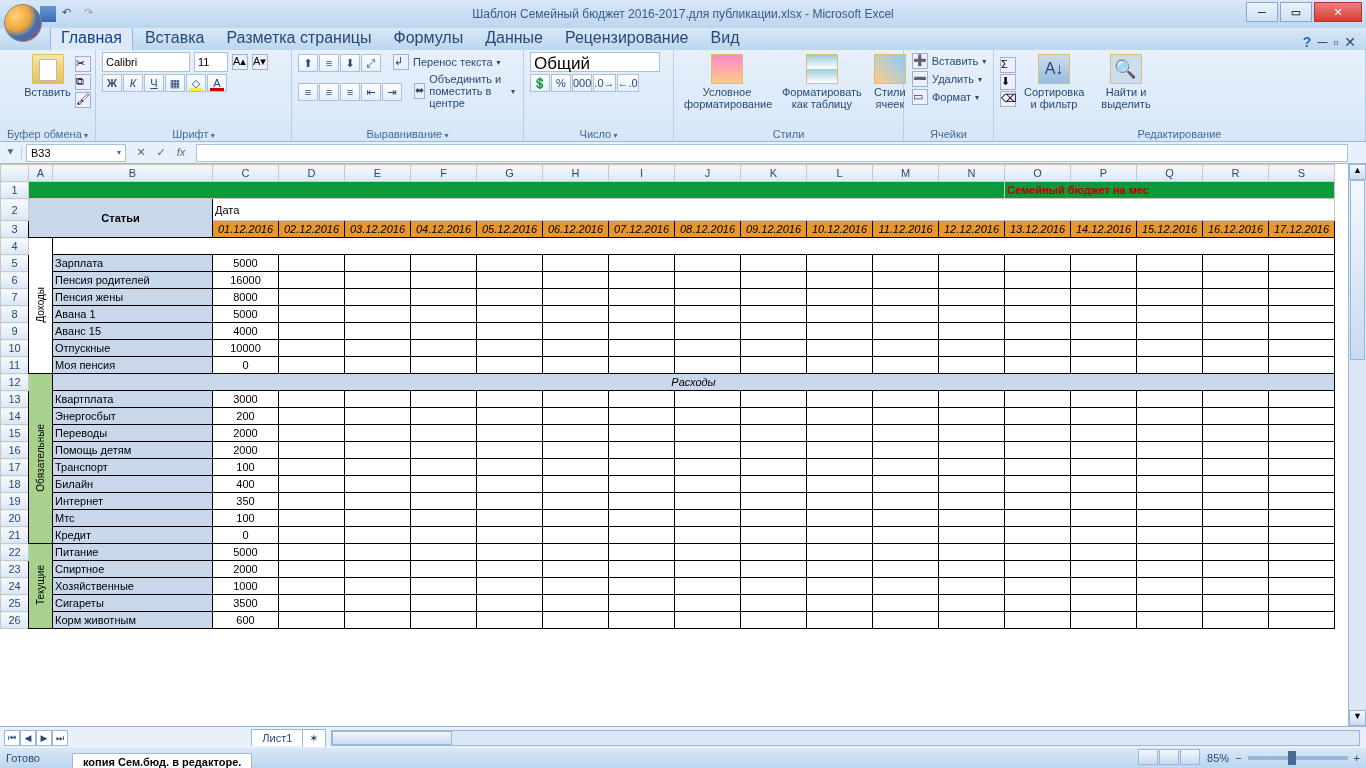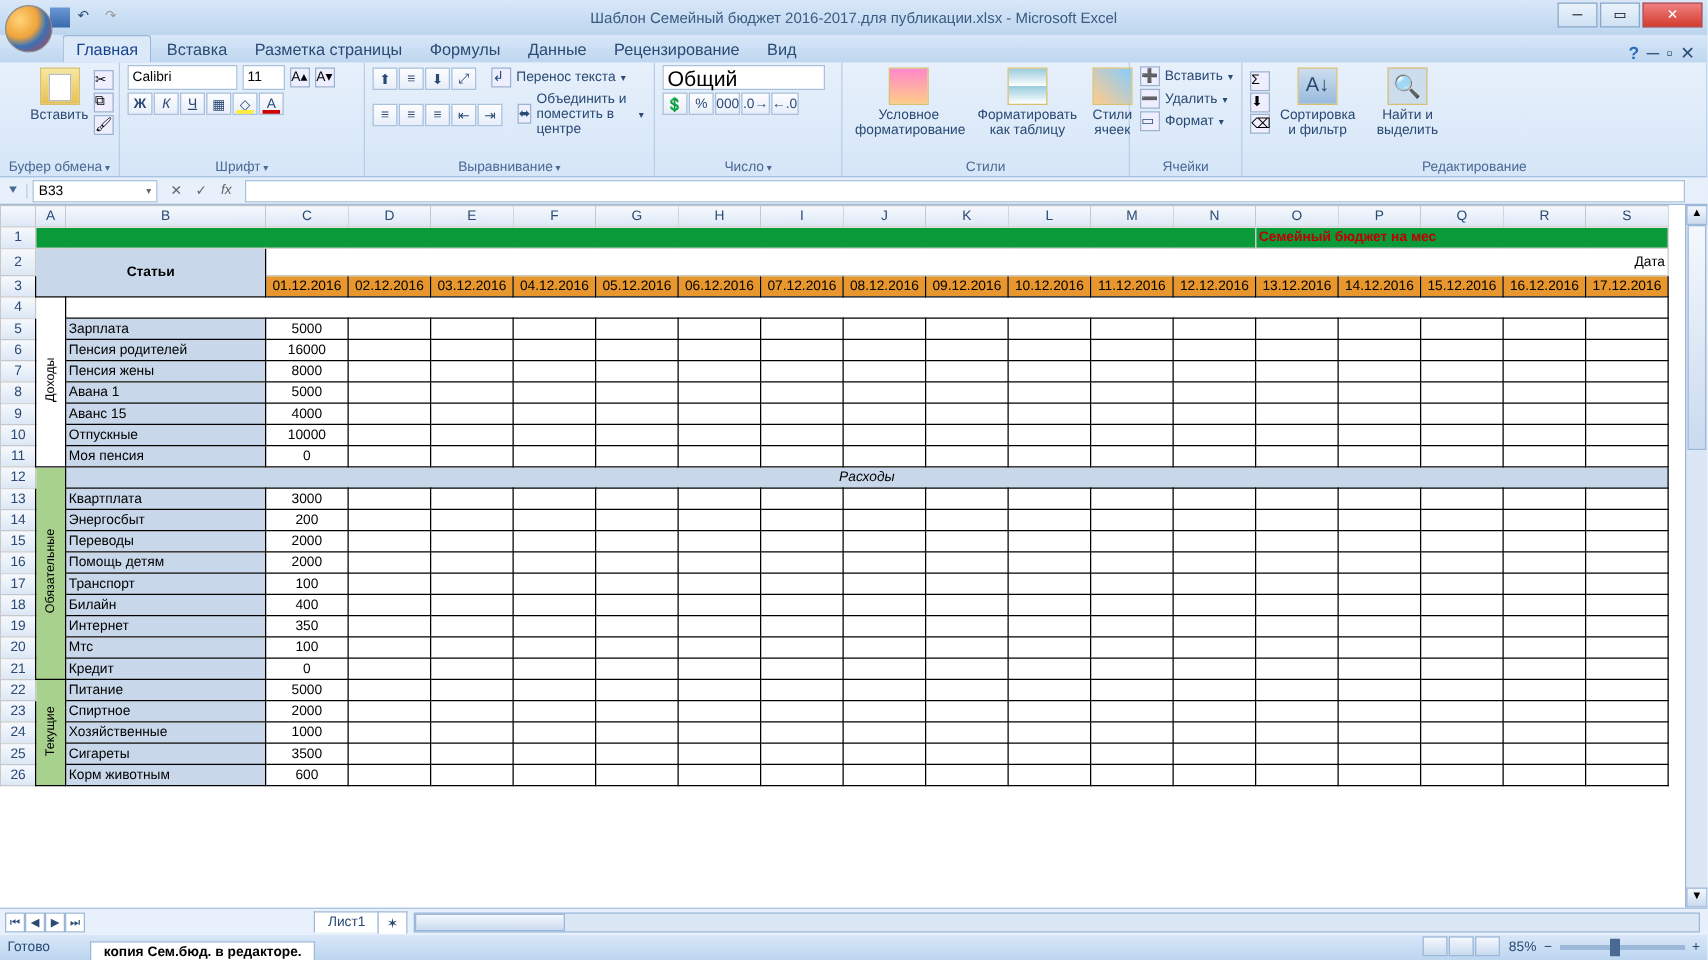--- a/index.html
+++ b/index.html
@@ -11,21 +11,21 @@
 .titlebar .qat span { width:16px; height:16px; display:inline-block; }
 .titlebar .title { position:absolute; left:50%; transform:translateX(-50%); color:#3b5a82; font-size:12px; }
 .titlebar .wincontrols { position:absolute; right:4px; top:2px; display:flex; }
 .titlebar .wincontrols div { width:32px; height:20px; border:1px solid #8aa8c8; background:linear-gradient(#eaf2fb,#cfe1f3); margin-left:2px; text-align:center; line-height:18px; font-size:11px; }
 .titlebar .wincontrols .close { background:linear-gradient(#f08080,#d43c2e); color:#fff; width:48px; border-color:#a33; }
 
 .office-btn { position:absolute; left:4px; top:4px; width:38px; height:38px; border-radius:50%; background:radial-gradient(circle at 30% 30%, #ffd37a, #f0a43a 40%, #3a72b8 60%, #cc3b3b 100%); border:1px solid #888; z-index:50; }
 
 
 .tabsrow { height:22px; background:linear-gradient(#d9e7f8,#bcd6ef); display:flex; padding-left:50px; align-items:flex-end; gap:2px; }
-.tabsrow .tab { padding:3px 10px; color:#2a4a74; font-size:13px; cursor:default; border-top-left-radius:3px; border-top-right-radius:3px; }
+.tabsrow .tab { padding:3px 10px; color:#2a4a74; font-size:16px; cursor:default; border-top-left-radius:3px; border-top-right-radius:3px; }
 .tabsrow .tab.active { background:#dbe9f9; border:1px solid #9cb8d8; border-bottom:none; color:#15428b; }
 .tabsrow .help { margin-left:auto; margin-right:10px; display:flex; gap:6px; align-items:center; color:#2a4a74;}
 .tabsrow .help span{ font-size:14px;}
 
 
 .ribbon { height:92px; background:linear-gradient(#e7f0fb,#d6e6f8); border-bottom:1px solid #9cb8d8; display:flex; }
 .ribgroup { border-right:1px solid #b8cee6; padding:2px 6px 0 6px; display:flex; flex-direction:column; position:relative; }
 .ribgroup .label { position:absolute; bottom:1px; left:0; right:0; text-align:center; color:#4a6a94; font-size:11px; }
 .ribgroup .label::after{ content:" ▾"; font-size:8px; color:#4a6a94;}
 .ribgroup.nolauncher .label::after{content:"";}
@@ -56,30 +56,30 @@
 table.sheet{border-collapse:collapse;table-layout:fixed;}
 table.sheet th, table.sheet td{border:1px solid #c8c8c8;height:17px;font-size:11px;padding:0 2px;white-space:nowrap;overflow:hidden;}
 table.sheet th{background:linear-gradient(#f6f9fd,#dce7f5);color:#2a4a74;font-weight:normal;text-align:center;position:sticky;}
 .rowh{width:28px;min-width:28px;text-align:center;background:linear-gradient(#f6f9fd,#dce7f5);color:#2a4a74;}
 .colA{width:24px;} .colB{width:160px;} .colD{width:66px;}
 .selcorner{background:#c3d5ea;}
 
 
 .greenrow td{background:#0a9a3a;height:28px;}
 .titlecell{color:#c00000;font-weight:bold;font-size:20px;font-style:normal;}
-.datahdr{background:#e8972e!important;color:#000;text-align:center;font-weight:normal;border:1px solid #000!important;}
+.datahdr{background:#e8972e!important;color:#000;text-align:center;font-weight:normal;border:1px solid #000!important;font-style:italic;}
 .stathdr{background:#c8d8ea;color:#000;text-align:center;font-weight:bold;border:1px solid #000!important;font-size:13px;}
 .celllabel{background:#c8d8ea;border:1px solid #000!important;}
 .cellval{text-align:center;border:1px solid #000!important;}
 .cellempty{border:1px solid #000!important;}
 .vside{background:#a7d18c;border:1px solid #000!important;width:24px;text-align:center;}
 .vside span{writing-mode:vertical-rl;transform:rotate(180deg);font-size:10px;}
 .divrow td{background:#fff;height:4px;border:1px solid #000!important;}
 .rashod{background:#c8d8ea;text-align:center;font-style:italic;border:1px solid #000!important;margin-left:28px;}
-.daterow{background:#fff;text-align:right;font-size:13px;}
+.daterow{background:#fff;text-align:left;font-size:13px;}
 
 
 .sheettabs{height:22px;background:#e7f0fb;display:flex;align-items:center;border-top:1px solid #9cb8d8;font-size:11px;}
 .sheettabs .nav{display:flex;gap:0;margin:0 4px;}
 .sheettabs .nav span{width:16px;height:16px;border:1px solid #9cb8d8;text-align:center;line-height:14px;font-size:9px;color:#2a4a74;background:#fff;}
 .sheettabs .stab{padding:2px 10px;border:1px solid #9cb8d8;background:#fff;border-bottom:none;margin-right:-1px;color:#2a4a74;}
 .sheettabs .stab.active{background:#fff;font-weight:bold;color:#000;margin-top:48px;}
 .sheettabs .hscroll{flex:1;height:16px;margin:0 6px;background:#dce7f5;border:1px solid #9cb8d8;position:relative;}
 .sheettabs .hscroll .thumb{position:absolute;left:0;width:120px;top:0;bottom:0;background:linear-gradient(#f4f8fd,#cadaef);border:1px solid #9cb8d8;}
 

